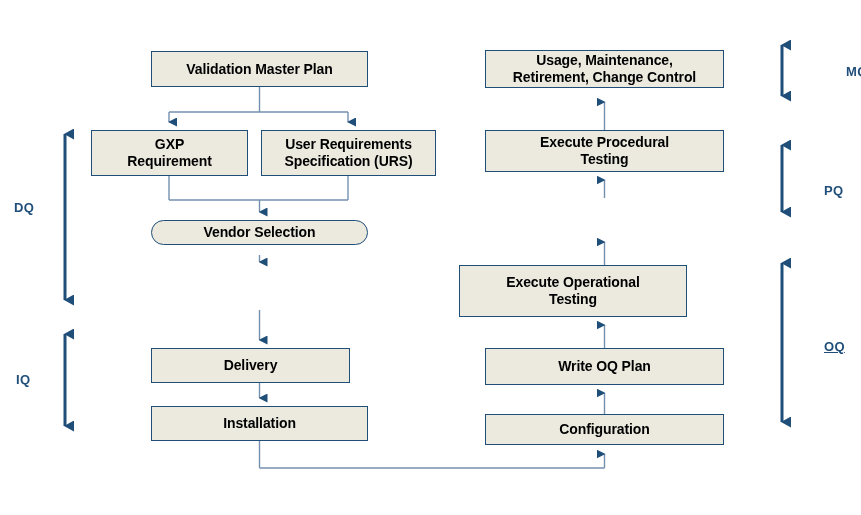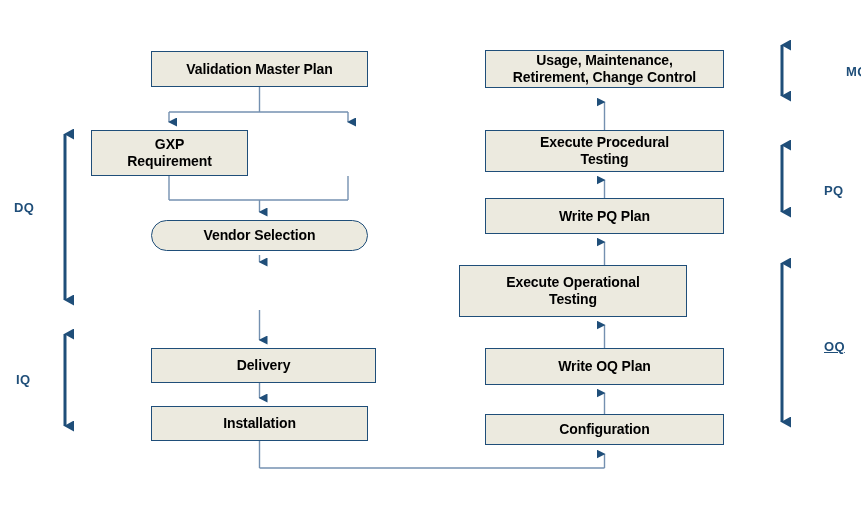--- a/index.html
+++ b/index.html
@@ -107,35 +107,36 @@
     <path d="M782,45 L782,96" stroke="#1F4E79" stroke-width="3" fill="none" marker-start="url(#phaseHead)" marker-end="url(#phaseHead)"></path>
     <path d="M782,145 L782,212" stroke="#1F4E79" stroke-width="3" fill="none" marker-start="url(#phaseHead)" marker-end="url(#phaseHead)"></path>
     <path d="M782,263 L782,422" stroke="#1F4E79" stroke-width="3" fill="none" marker-start="url(#phaseHead)" marker-end="url(#phaseHead)"></path>
   </svg>
 
   <div class="node" style="left:151px; top:51px; width:217px; height:36px;">Validation Master Plan</div>
 
   <div class="node" style="left:91px; top:130px; width:157px; height:46px;">GXP
 Requirement</div>
 
+  <div class="node" style="left:261px; top:130px; width:175px; height:46px;">User Requirements
+Specification (URS)</div>
 
-  <div class="node" style="left:151px; top:220px; width:217px; height:31px;border-radius:17px;">Vendor Selection</div>
+  <div class="node" style="left:151px; top:220px; width:217px; height:25px;border-radius:17px;">Vendor Selection</div>
 
 
-  <div class="node" style="left:151px; top:348px; width:225px; height:35px;">Delivery</div>
+  <div class="node" style="left:151px; top:348px; width:199px; height:35px;">Delivery</div>
 
   <div class="node" style="left:151px; top:406px; width:217px; height:35px;">Installation</div>
 
   <div class="node" style="left:485px; top:50px; width:239px; height:38px;">Usage, Maintenance,
 Retirement, Change Control</div>
 
   <div class="node" style="left:485px; top:130px; width:239px; height:42px;">Execute Procedural
 Testing</div>
 
-  <div class="node" style="left:485px; top:198px; width:239px; height:36px;">Write PQ Plan</div>
 
   <div class="node" style="left:459px; top:265px; width:228px; height:52px;">Execute Operational
 Testing</div>
 
   <div class="node" style="left:485px; top:414px; width:239px; height:31px;">Configuration</div>
 
   <div class="node" style="left:485px; top:348px; width:239px; height:37px;">Write OQ Plan</div>
 
   <div class="phase-label" style="left:14px; top:200px;">DQ</div>
 

